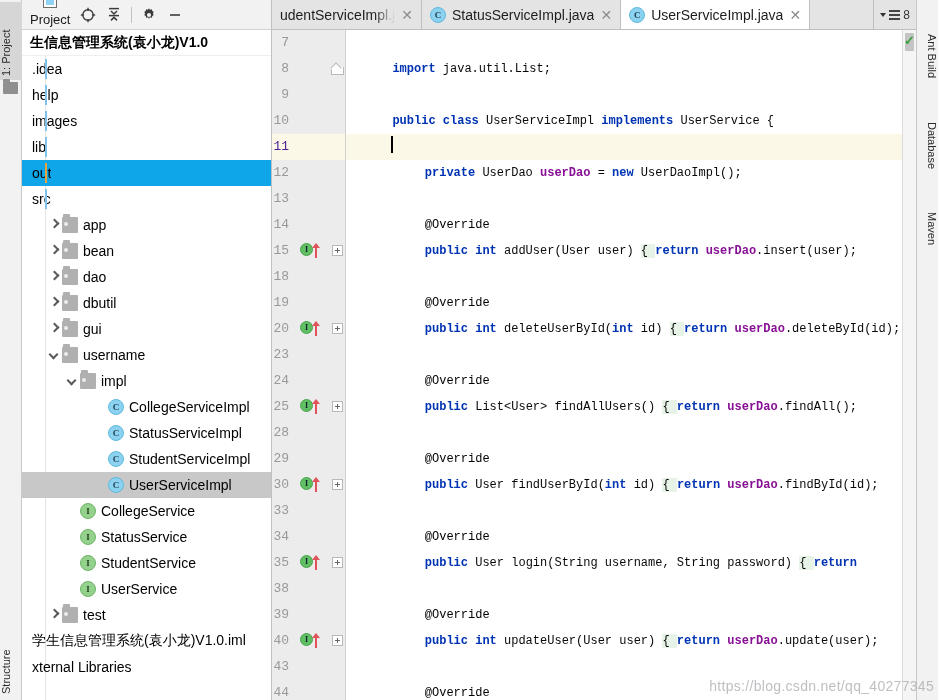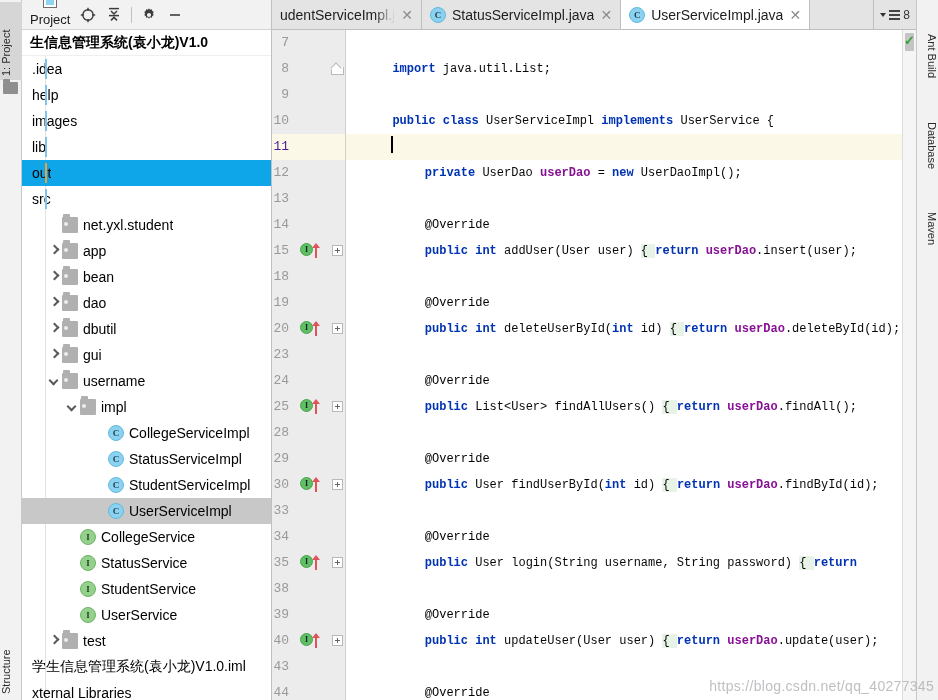--- a/index.html
+++ b/index.html
@@ -317,25 +317,20 @@
         </div>
         <div class="trow indent-1 sel-out">
           <span class="edge edge-orange"></span>
           <span class="tlabel">out</span>
         </div>
         <div class="trow indent-1">
           <span class="edge edge-blue"></span>
           <span class="tlabel">src</span>
         </div>
         <div class="trow indent-2">
-          <span class="arrow"></span>
-          <span class="ic ic-folder"></span>
-          <span class="tlabel">net.yxl.student</span>
-        </div>
-        <div class="trow indent-2">
           <span class="arrow right"></span>
           <span class="ic ic-folder"></span>
           <span class="tlabel">app</span>
         </div>
         <div class="trow indent-2">
           <span class="arrow right"></span>
           <span class="ic ic-folder"></span>
           <span class="tlabel">bean</span>
         </div>
         <div class="trow indent-2">

